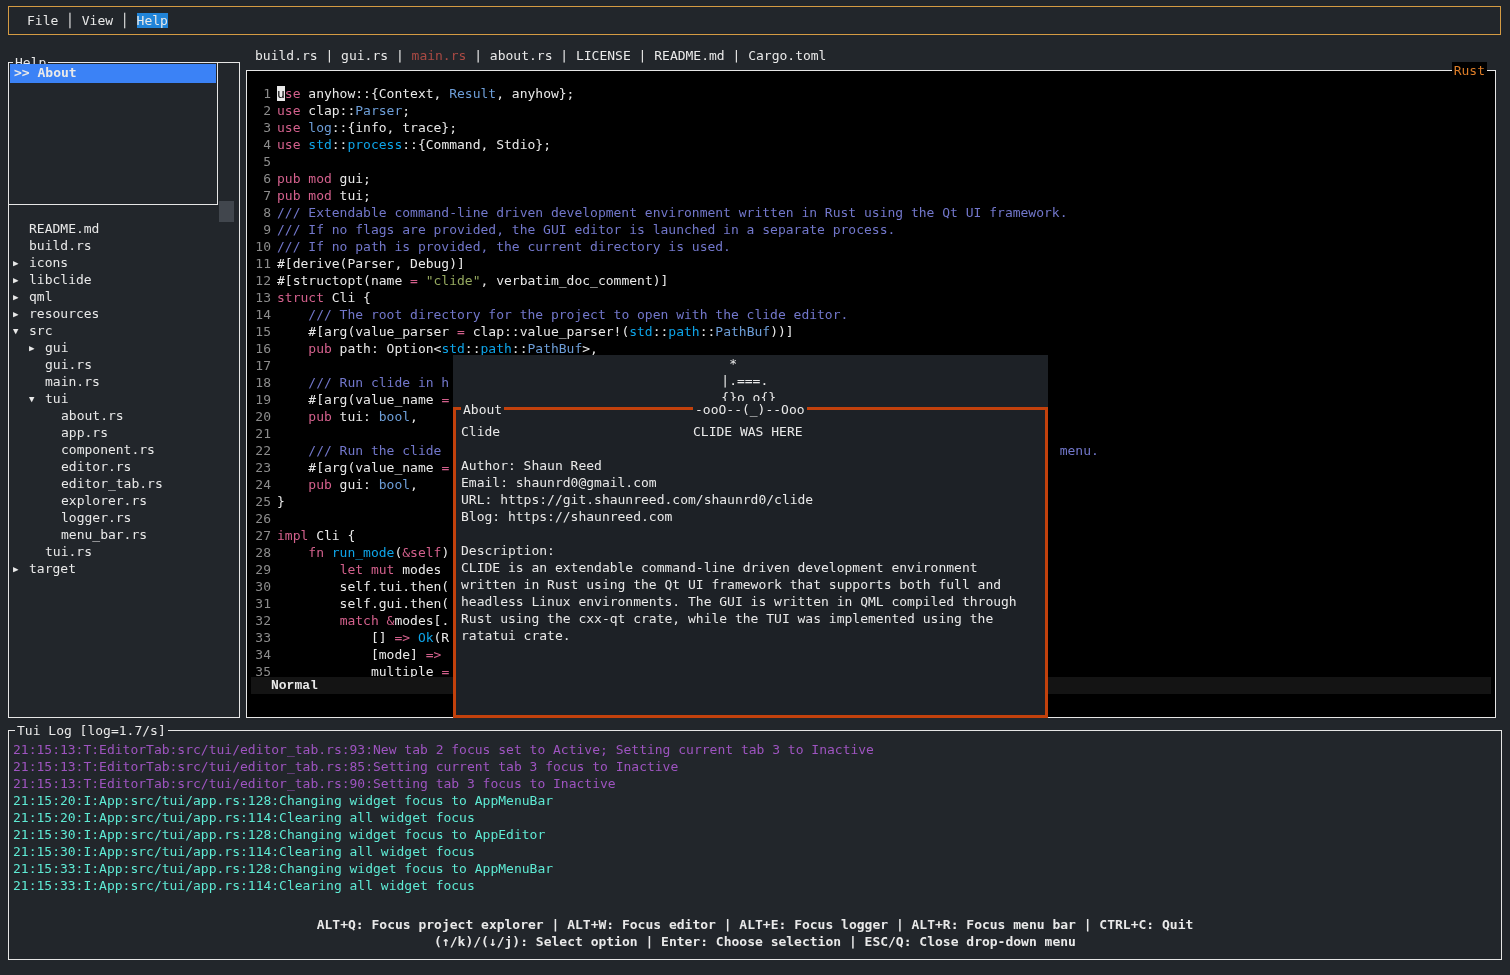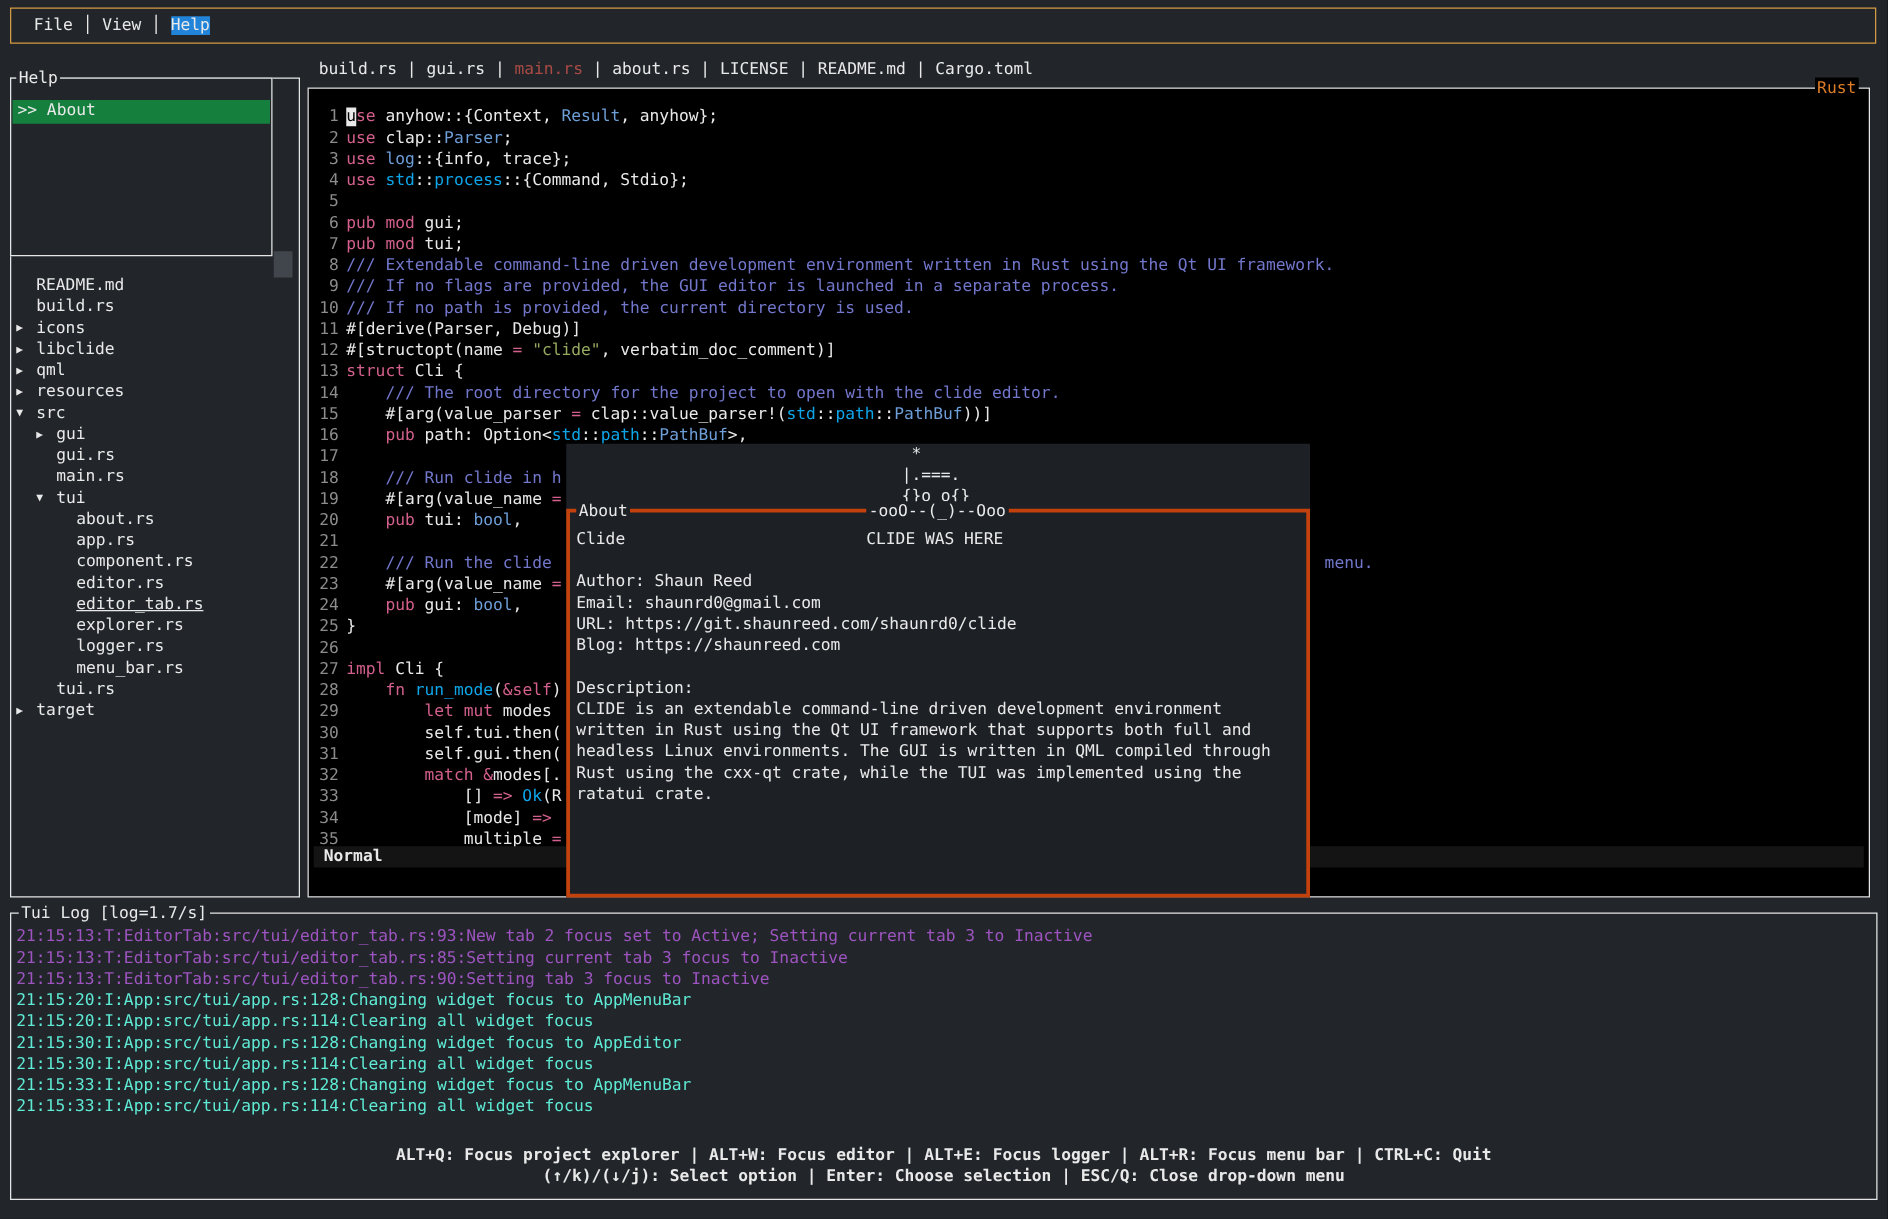--- a/index.html
+++ b/index.html
@@ -13,21 +13,21 @@
   .box { position:absolute; border:1px solid #e6e6e6; }
   .chip { position:absolute; top:-9px; padding:0 2px; background:#22262b; }
 
   
   #menu-bar { left:8px; top:6px; width:1493px; height:29px; border:1px solid #d59b43; background:#22262b; }
   #menu-items { position:absolute; left:18px; top:5px; white-space:pre; }
   .menu-active { background:#2184d8; }
 
   
   #help-dropdown { left:8px; top:62px; width:210px; height:143px; background:#22262b; z-index:6; }
-  #help-selected { position:absolute; left:1px; right:1px; top:1px; height:19px; background:#15803d; font-weight:normal; padding-left:4px; white-space:pre;margin-top:16px; }
+  #help-selected { position:absolute; left:1px; right:1px; top:1px; height:19px; background:#3b82f6; font-weight:bold; padding-left:4px; white-space:pre; }
   #help-scroll-thumb { left:219px; top:201px; width:15px; height:21px; background:#41464d; z-index:7; }
 
   
   #explorer { left:8px; top:62px; width:232px; height:656px; background:#22262b; }
   #tree { position:absolute; left:0; top:157px; right:2px; }
   .tree-row { height:17px; white-space:pre; position:relative; }
   .tree-arrow { position:absolute; font-size:9px; top:1px; }
   .tree-label { position:absolute; top:0; }
 
   
@@ -35,21 +35,21 @@
   .tab-active { color:#aa4a44; }
   #editor { left:246px; top:70px; width:1250px; height:648px; background:#000; }
   #rust-chip { right:8px; color:#dd7d28; background:#000; }
   #code { position:absolute; left:8px; top:14px; right:2px; }
   .code-row { height:17px; white-space:pre; }
   .gutter { display:inline-block; width:16px; margin-right:6px; text-align:right; color:#8c8c8c; }
   .tok-k { color:#d3608c; } .tok-t { color:#6d9ed8; } .tok-c { color:#0ea5e9;text-align:center; }
   .tok-s { color:#95a95f; } .tok-m { color:#7277cb; } .tok-w { color:#e9e9e9; }
   .tok-cur { background:#e9e9e9; color:#000; }
   #status-strip { position:absolute; left:4px; right:4px; top:606px; height:17px; background:#141414; }
-  #mode-label { position:absolute; left:8px; font-weight:bold; }
+  #mode-label { position:absolute; left:20px; font-weight:bold;font-family:Liberation Mono, monospace; }
 
   
   #about-popup { left:453px; top:355px; width:595px; height:363px; background:#1d2126; z-index:10; }
   #popup-art { position:absolute; left:237px; top:0; white-space:pre; }
   #popup-box { position:absolute; left:0; right:0; top:52px; bottom:0; border:3px solid #c2410c; }
   #popup-title { left:5px; background:#1d2126; }
   #popup-border-art { left:237px; background:#1d2126; }
   #popup-content { position:absolute; left:5px; top:13px; right:2px; }
   .popup-row { height:17px; white-space:pre; position:relative; }
   #popup-tagline-right { position:absolute; left:232px; top:0; }
@@ -83,21 +83,21 @@
       <div class="tree-row"><span class="tree-arrow" style="left: 4px;">▶</span><span class="tree-label" style="left: 20px;">resources</span></div>
       <div class="tree-row"><span class="tree-arrow" style="left: 4px;">▼</span><span class="tree-label" style="left: 20px;">src</span></div>
       <div class="tree-row"><span class="tree-arrow" style="left: 20px;">▶</span><span class="tree-label" style="left: 36px;">gui</span></div>
       <div class="tree-row"><span class="tree-label" style="left: 36px;">gui.rs</span></div>
       <div class="tree-row"><span class="tree-label" style="left: 36px;">main.rs</span></div>
       <div class="tree-row"><span class="tree-arrow" style="left: 20px;">▼</span><span class="tree-label" style="left: 36px;">tui</span></div>
       <div class="tree-row"><span class="tree-label" style="left: 52px;">about.rs</span></div>
       <div class="tree-row"><span class="tree-label" style="left: 52px;">app.rs</span></div>
       <div class="tree-row"><span class="tree-label" style="left: 52px;">component.rs</span></div>
       <div class="tree-row"><span class="tree-label" style="left: 52px;">editor.rs</span></div>
-      <div class="tree-row"><span class="tree-label" style="left: 52px; text-decoration: underline;">editor_tab.rs</span></div>
+      <div class="tree-row"><span class="tree-label" style="left: 52px;">editor_tab.rs</span></div>
       <div class="tree-row"><span class="tree-label" style="left: 52px;">explorer.rs</span></div>
       <div class="tree-row"><span class="tree-label" style="left: 52px;">logger.rs</span></div>
       <div class="tree-row"><span class="tree-label" style="left: 52px;">menu_bar.rs</span></div>
       <div class="tree-row"><span class="tree-label" style="left: 36px;">tui.rs</span></div>
       <div class="tree-row"><span class="tree-arrow" style="left: 4px;">▶</span><span class="tree-label" style="left: 20px;">target</span></div>
     </div>
 </div>
 
 <div id="help-dropdown" class="box">
   <span class="chip" style="left:4px;">Help</span>

